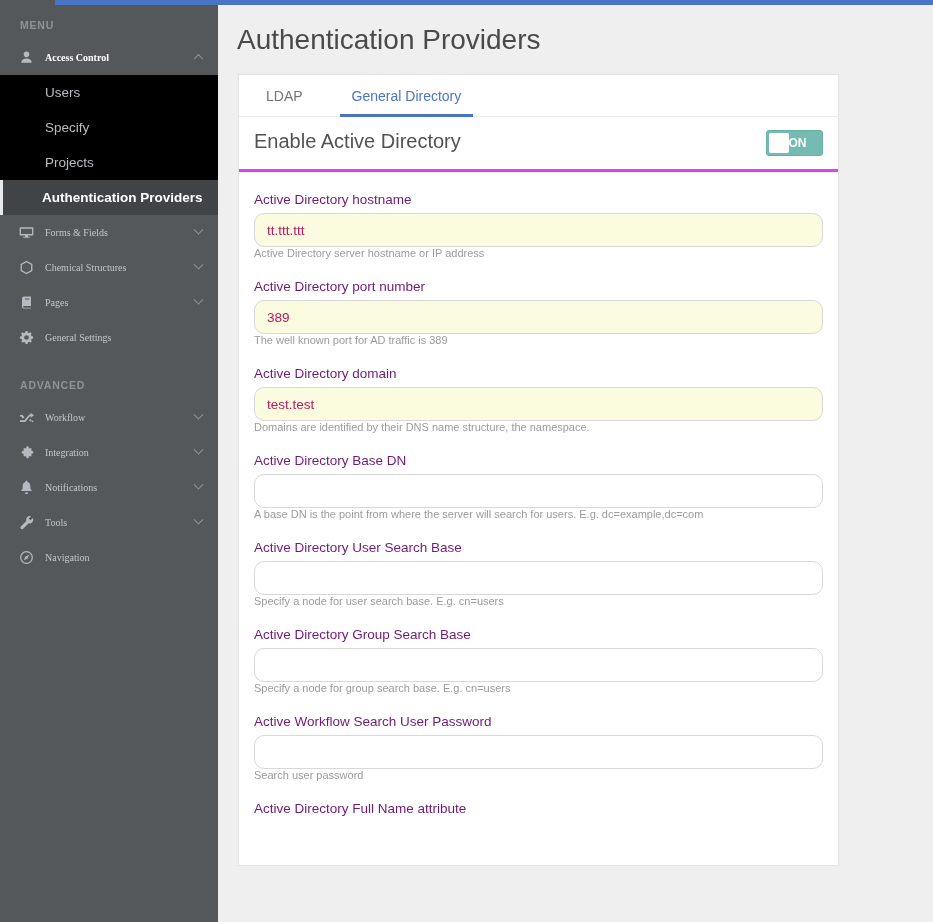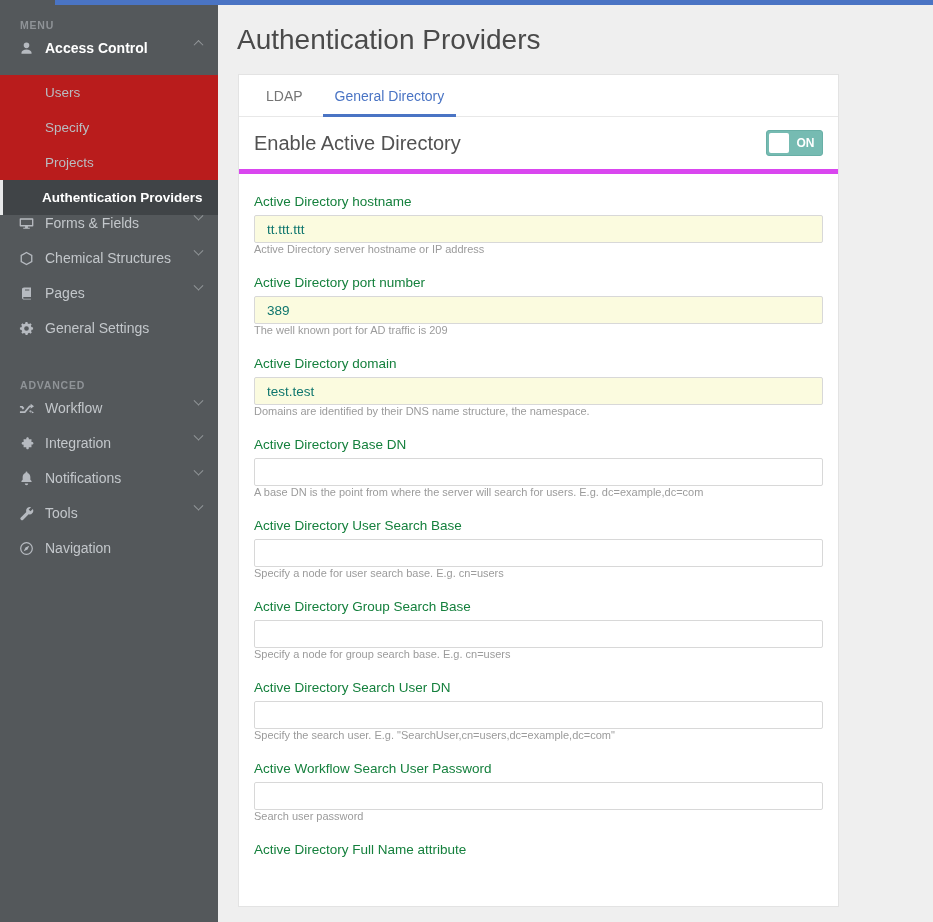--- a/index.html
+++ b/index.html
@@ -19,37 +19,37 @@
     position: absolute; left: 0; top: 0; bottom: 0; width: 218px;
     background: #54585b; z-index: 10;
   }
   .side-header {
     padding: 19px 28px 9px 20px;
     font-size: 10.5px; font-weight: bold; letter-spacing: .8px;
     color: #8f9397;
   }
   .side-header.advanced { padding-top: 24px; }
   .nav-item {
-    display: flex; align-items: flex-start; height: 35px; padding: 0 16px 0 18px;
-    color: #c3c7cb; font-size: 14px; cursor: pointer;
+    display: flex; align-items: center; height: 35px; padding: 0 16px 0 18px;
+    color: #c3c7cb; font-size: 10px; cursor: pointer; font-family: Liberation Serif, serif;
   }
   .nav-item .nav-icon {
     width: 16px; height: 16px; margin-right: 11px; color: #b6bac0;
     display: inline-flex; align-items: center; justify-content: center; flex: none;
   }
   .nav-item .nav-icon svg { width: 15px; height: 15px; fill: currentColor; }
   .nav-item .nav-label { flex: 1; white-space: nowrap; }
   .nav-item.parent-open { color: #ffffff; font-weight: bold; }
   .chev {
     width: 7px; height: 7px; flex: none;
     border-right: 1.6px solid #93979a; border-bottom: 1.6px solid #93979a;
   }
   .chev.down { transform: rotate(45deg) translate(-2px,-2px); }
   .chev.up   { transform: rotate(-135deg) translate(-1px,-1px); }
-  .submenu { background: #b91c1c; }
+  .submenu { background: #000000; }
   .submenu-item {
     display: flex; align-items: center; height: 35px;
     padding-left: 42px; font-size: 13.5px; color: #b9bdc1; cursor: pointer;
     border-left: 3px solid transparent;
   }
   .submenu-item.active {
     background: #404447; color: #ffffff; font-weight: bold;
     border-left-color: #e8e9ea; padding-left: 39px;
   }
   
@@ -57,64 +57,65 @@
   .page-title {
     margin: 24px 0 0 19px; font-size: 28px; font-weight: 400; color: #4a4a4a;
   }
   .card {
     margin: 18px 0 0 20px; width: 601px; background: #ffffff;
     border: 1px solid #e3e3e3;
   }
   .tabs {
     display: flex; height: 42px; border-bottom: 1px solid #e8e8e8;
     padding-left: 15px;
+    gap: 17px;
   }
   .tab {
     position: relative; display: flex; align-items: center;
     padding: 0 12px; margin-right: 8px; font-size: 14px; color: #757575;
     cursor: pointer;
   }
   .tab.active { color: var(--accent, #4a74c4); }
   .tab.active::after {
     content: ''; position: absolute; left: 0; right: 0; bottom: -1px;
     height: 3px; background: var(--accent, #4a74c4);
   }
   .enable-row {
-    display: flex; align-items: center;
-    padding: 13px 15px; border-bottom: 5px solid #d946ef;
+    display: flex; 
+    padding: 13px 15px; border-bottom: 3px solid #d946ef;
   }
   .enable-heading { flex: 1; font-size: 20px; font-weight: 400; color: #525252; }
   .toggle {
     position: relative; width: 57px; height: 26px;
     background: var(--toggle, #76bbb2); border: 1px solid #68afa6;
     border-radius: 3px; cursor: pointer;
   }
   .toggle .knob {
     position: absolute; left: 2px; top: 2px; width: 20px; height: 20px;
     background: #ffffff; border-radius: 2px;
   }
   .toggle .on-label {
-    position: absolute; right: 0; top: 0; width: 33px; height: 24px;
+    position: absolute; right: 8px; top: 0; width: 33px; height: 24px;
     display: flex; align-items: center; justify-content: center;
     color: #ffffff; font-size: 12px; font-weight: bold;
   }
   .card-body { padding: 20px 15px 30px 15px; }
   .section-heading {
     font-size: 13px; font-weight: bold; color: #4a4a4a;
     line-height: 15px; margin-bottom: 24px;
   }
   .form-group { margin-bottom: 19px; }
   .form-group label {
-    display: block; font-size: 13.5px; color: #15803d;
+    display: block; font-size: 13.5px; color: #701a75;
     line-height: 15px; margin-bottom: 6px;
   }
   .form-group input {
     display: block; width: 100%; height: 28px;
-    border: 1px solid #d8d8d8; border-radius: 2px;
-    padding: 7px 12px; font-size: 13.5px; color: #0f766e;
+    border: 1px solid #d8d8d8; border-radius: 10px;
+    padding: 16px 12px; font-size: 13.5px; color: #be185d;
     font-family: "Liberation Sans", sans-serif;
     background: #ffffff; outline: none;
   }
   .form-group input.filled { background: var(--filled, #fbfbdf); }
   .form-group .help {
     font-size: 11px; color: #9b9b9b; line-height: 13px;
   }
 </style>
 </head>
 <body>
@@ -247,21 +248,21 @@
     <div class="card-body">
       <div id="fields">
           <div class="form-group">
             <label>Active Directory hostname</label>
             <input type="text" class="filled" value="tt.ttt.ttt" style="">
             <div class="help">Active Directory server hostname or IP address</div>
           </div>
           <div class="form-group">
             <label>Active Directory port number</label>
             <input type="text" class="filled" value="389" style="">
-            <div class="help">The well known port for AD traffic is 209</div>
+            <div class="help">The well known port for AD traffic is 389</div>
           </div>
           <div class="form-group">
             <label>Active Directory domain</label>
             <input type="text" class="filled" value="test.test" style="">
             <div class="help">Domains are identified by their DNS name structure, the namespace.</div>
           </div>
           <div class="form-group">
             <label>Active Directory Base DN</label>
             <input type="text" class="" style="">
             <div class="help">A base DN is the point from where the server will search for users. E.g. dc=example,dc=com</div>
@@ -270,25 +271,20 @@
             <label>Active Directory User Search Base</label>
             <input type="text" class="" style="">
             <div class="help">Specify a node for user search base. E.g. cn=users</div>
           </div>
           <div class="form-group">
             <label>Active Directory Group Search Base</label>
             <input type="text" class="" style="">
             <div class="help">Specify a node for group search base. E.g. cn=users</div>
           </div>
           <div class="form-group">
-            <label>Active Directory Search User DN</label>
-            <input type="text" class="" style="">
-            <div class="help">Specify the search user. E.g. "SearchUser,cn=users,dc=example,dc=com"</div>
-          </div>
-          <div class="form-group">
             <label>Active Workflow Search User Password</label>
             <input type="text" class="" style="">
             <div class="help">Search user password</div>
           </div>
           <div class="form-group">
             <label>Active Directory Full Name attribute</label>
           </div>
         </div>
     </div>
   </div>

